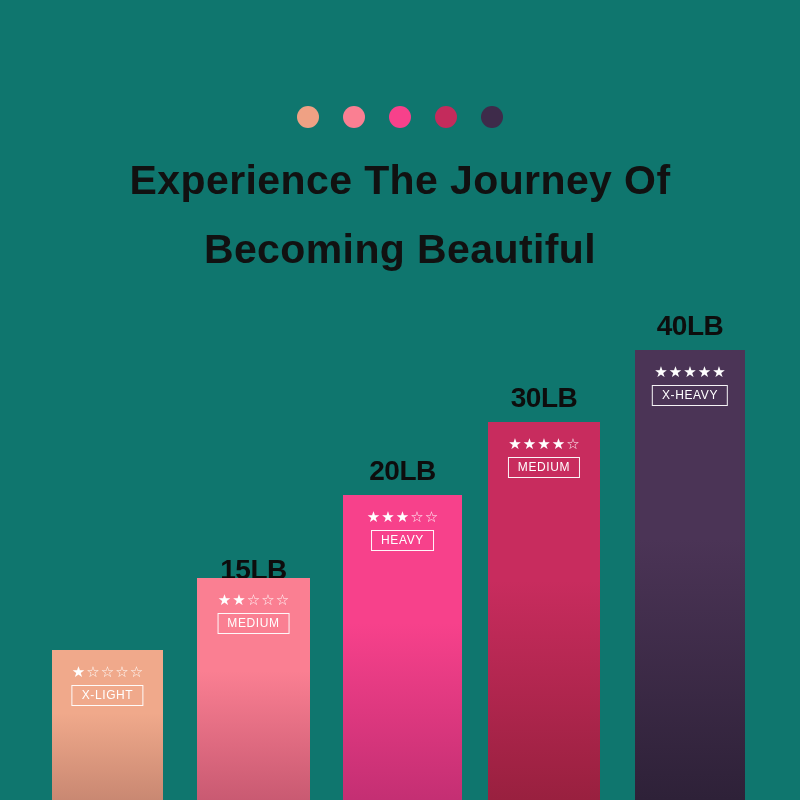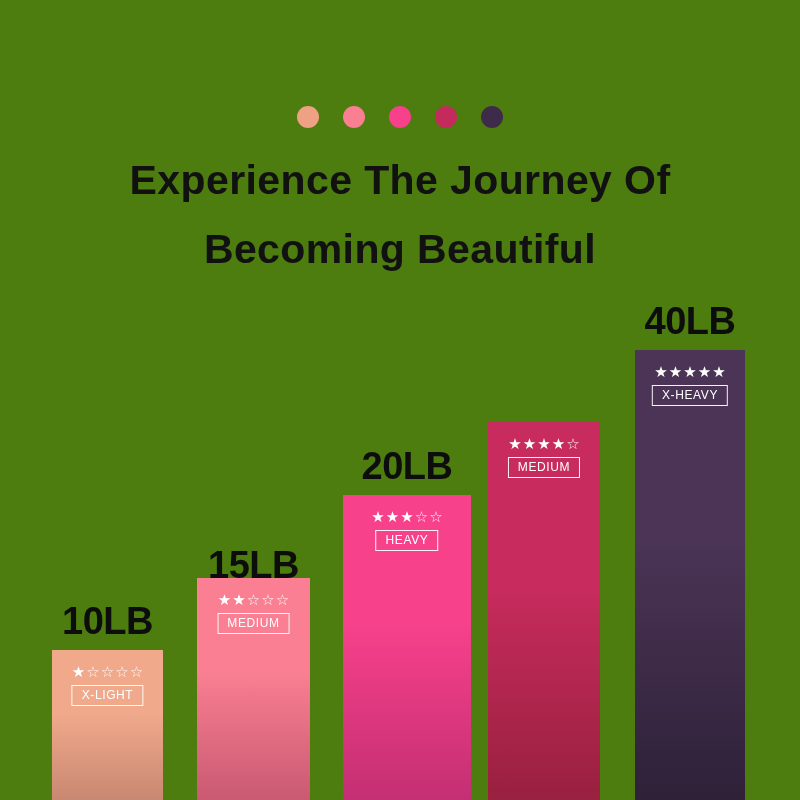--- a/index.html
+++ b/index.html
@@ -14,21 +14,21 @@
     overflow: hidden;
     position: relative;
   }
 
   #infographic {
     position: absolute;
     left: 0;
     top: 0;
     width: 800px;
     height: 800px;
-    background: #4d7c0f;
+    background: #0f766e;
   }
 
   
   #dot-row {
     position: absolute;
     left: 0;
     top: 103px;
     width: 800px;
     height: 28px;
     display: flex;
@@ -73,21 +73,21 @@
   .bar-group {
     position: absolute;
     bottom: 0;
   }
   .bar-weight-label {
     position: absolute;
     left: 50%;
     transform: translateX(-50%);
     font-family: "Liberation Sans", sans-serif;
     font-weight: bold;
-    font-size: 38px;
+    font-size: 28px;
     line-height: 1;
     color: #0d0d0d;
     white-space: nowrap;
     letter-spacing: -0.5px;
   }
   .bar-column {
     position: absolute;
     bottom: 0;
     left: 0;
     width: 100%;
@@ -145,21 +145,20 @@
       <span class="dot" style="background: rgb(62, 43, 74);"></span>
     </div>
 
   <div id="headline">
     <span class="hl-line">Experience The Journey Of</span>
     <span class="hl-line">Becoming Beautiful</span>
   </div>
 
   <div id="bar-chart">
       <div class="bar-group" style="left: 52px; width: 111px; height: 206px;">
-        <div class="bar-weight-label" style="bottom: 160px;">10LB</div>
         <div class="bar-column" style="height: 150px; background: linear-gradient(rgb(240, 169, 139) 0%, rgb(240, 169, 139) 42%, rgb(201, 136, 114) 100%);">
           <div class="bar-badge">
             <div class="star-row">
               <span class="star">★</span>
               <span class="star dim">☆</span>
               <span class="star dim">☆</span>
               <span class="star dim">☆</span>
               <span class="star dim">☆</span>
             </div>
             <div class="level-box">X-LIGHT</div>
@@ -174,36 +173,37 @@
               <span class="star">★</span>
               <span class="star">★</span>
               <span class="star dim">☆</span>
               <span class="star dim">☆</span>
               <span class="star dim">☆</span>
             </div>
             <div class="level-box">MEDIUM</div>
           </div>
         </div>
       </div>
-      <div class="bar-group" style="left: 343px; width: 128px; height: 361px;">
+      <div class="bar-group" style="left: 343px; width: 112px; height: 361px; padding-left: 7px;">
         <div class="bar-weight-label" style="bottom: 315px;">20LB</div>
         <div class="bar-column" style="height: 305px; background: linear-gradient(rgb(247, 65, 139) 0%, rgb(247, 65, 139) 42%, rgb(196, 47, 115) 100%);">
           <div class="bar-badge">
             <div class="star-row">
               <span class="star">★</span>
               <span class="star">★</span>
               <span class="star">★</span>
               <span class="star dim">☆</span>
               <span class="star dim">☆</span>
             </div>
             <div class="level-box">HEAVY</div>
           </div>
         </div>
       </div>
       <div class="bar-group" style="left: 488px; width: 112px; height: 434px;">
+        <div class="bar-weight-label" style="bottom: 388px;">30LB</div>
         <div class="bar-column" style="height: 378px; background: linear-gradient(rgb(200, 44, 94) 0%, rgb(200, 44, 94) 42%, rgb(153, 32, 63) 100%);">
           <div class="bar-badge">
             <div class="star-row">
               <span class="star">★</span>
               <span class="star">★</span>
               <span class="star">★</span>
               <span class="star">★</span>
               <span class="star dim">☆</span>
             </div>
             <div class="level-box">MEDIUM</div>

